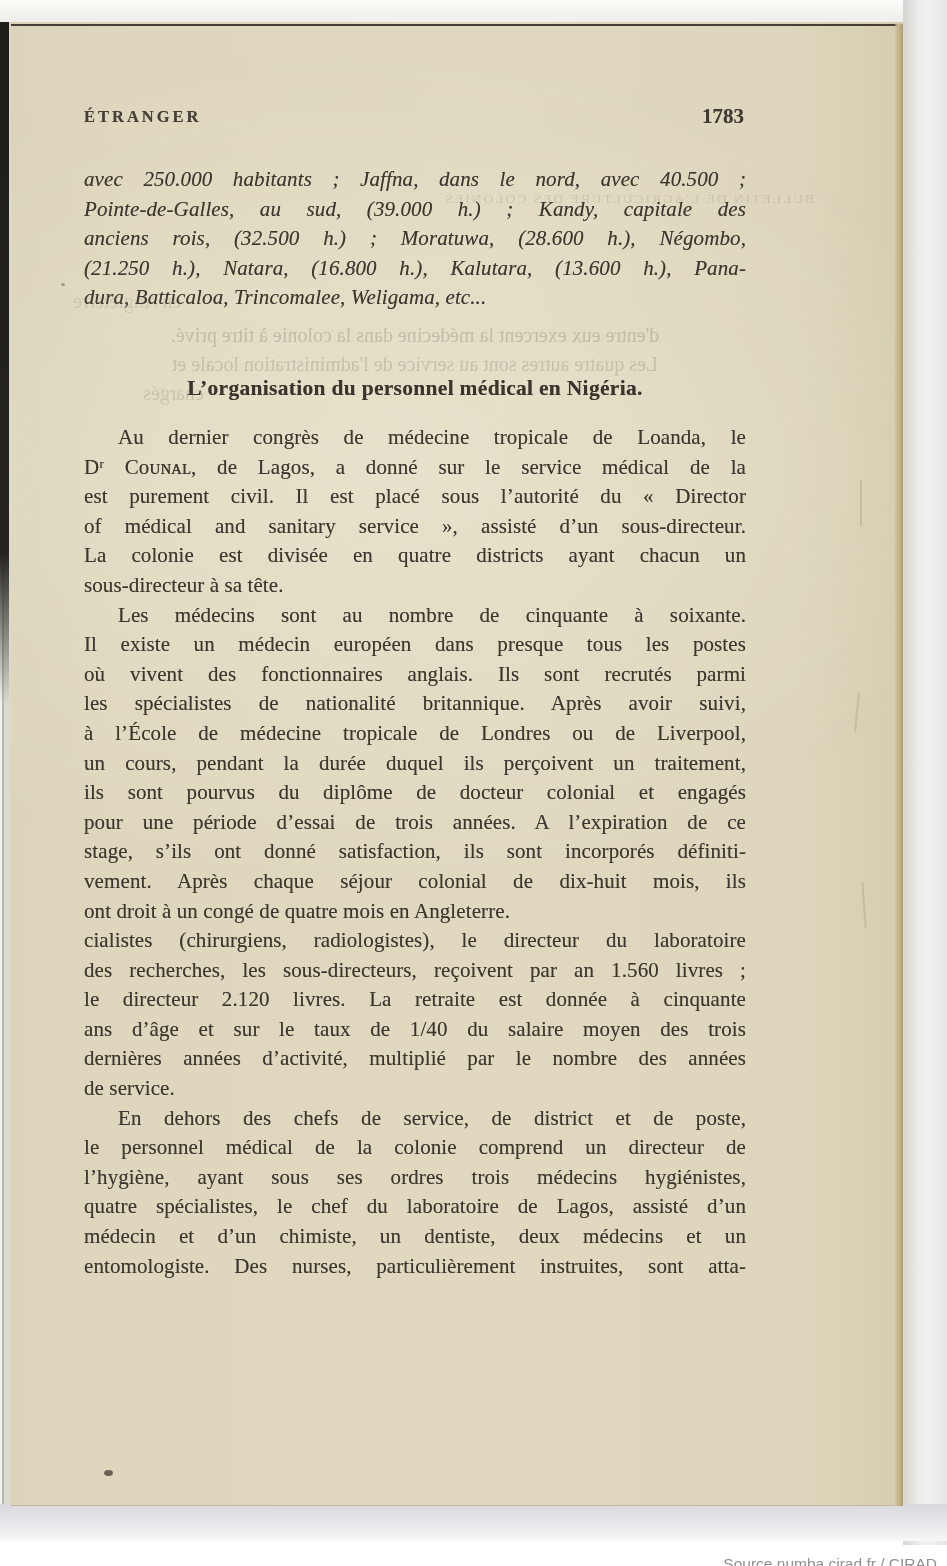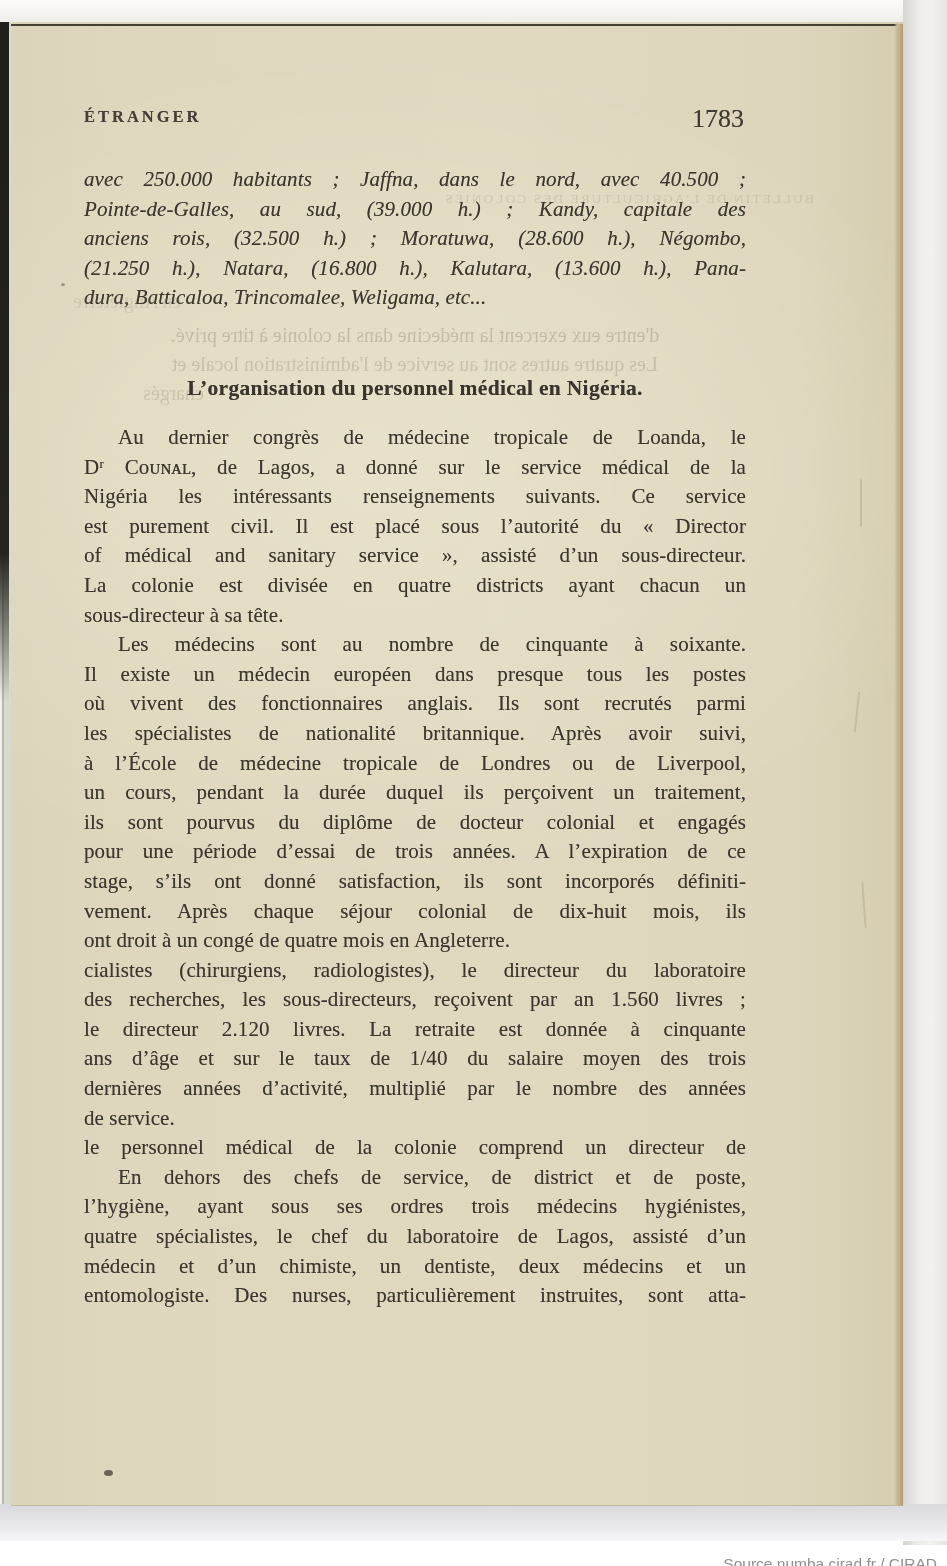--- a/index.html
+++ b/index.html
@@ -27,21 +27,21 @@
     border-top:2px solid #45403700;
     box-shadow:inset 0 2px 0 #463f34, inset 0 -1px 0 #c2b99d;}
   .page-right-edge{position:absolute;right:0;top:0;width:9px;height:100%;
     background:linear-gradient(90deg,rgba(205,187,148,0) 0%,#cbb992 35%,#c0ad83 70%,#ab9a73 100%);}
   
   .textblock{position:absolute;left:73px;width:662px;color:#3b362e;}
   .running-head{top:83px;height:26px;}
   .section-label{position:absolute;left:0;right:0;text-align:left;
     font-size:16.5px;font-weight:bold;letter-spacing:3px;color:#453f37;
     text-shadow:0 0 .5px rgba(69,63,55,.55);}
-  .folio{position:absolute;right:2px;top:-3px;font-size:26px;font-weight:normal;color:#3f3a32;
+  .folio{position:absolute;right:2px;top:-3px;font-size:21px;font-weight:bold;color:#3f3a32;
     text-shadow:0 0 .5px rgba(63,58,50,.55);}
   .para,.bodyflow{font-size:21px;letter-spacing:.1px;
     text-shadow:0 0 .6px rgba(59,54,46,.45);}
   .line{height:29.6px;line-height:29.6px;white-space:nowrap;
     text-align:justify;text-align-last:justify;}
   .line.no-just{text-align-last:left;}
   .line.indent{padding-left:34px;}
   .intro{top:141px;font-style:italic;}
   .article-heading{top:344px;text-align:center;font-size:21.5px;font-weight:bold;
     letter-spacing:.3px;color:#39342c;text-shadow:0 0 .6px rgba(57,52,44,.5);margin-top:8px;}
@@ -96,21 +96,20 @@
   <span class="bleed bleed-frag-a">en Angleterre</span>
   <div class="bleed bleed-b1">d'entre eux exercent la médecine dans la colonie à titre privé.</div>
   <div class="bleed bleed-b2">Les quatre autres sont au service de l'administration locale et</div>
   <div class="bleed bleed-b3">chargés</div>
 
   <div class="textblock article-heading">L’organisation du personnel médical en Nigéria.</div>
 
   <div class="textblock bodyflow bodytext">
       <div class="line indent">Au dernier congrès de médecine tropicale de Loanda, le</div>
       <div class="line">Dʳ Cᴏᴜɴᴀʟ, de Lagos, a donné sur le service médical de la</div>
-      <div class="line">Nigéria les intéressants renseignements suivants. Ce service</div>
       <div class="line">est purement civil. Il est placé sous l’autorité du « Director</div>
       <div class="line">of médical and sanitary service », assisté d’un sous-directeur.</div>
       <div class="line">La colonie est divisée en quatre districts ayant chacun un</div>
       <div class="line no-just">sous-directeur à sa tête.</div>
       <div class="line indent">Les médecins sont au nombre de cinquante à soixante.</div>
       <div class="line">Il existe un médecin européen dans presque tous les postes</div>
       <div class="line">où vivent des fonctionnaires anglais. Ils sont recrutés parmi</div>
       <div class="line">les spécialistes de nationalité britannique. Après avoir suivi,</div>
       <div class="line">à l’École de médecine tropicale de Londres ou de Liverpool,</div>
       <div class="line">un cours, pendant la durée duquel ils perçoivent un traitement,</div>
@@ -118,22 +117,22 @@
       <div class="line">pour une période d’essai de trois années. A l’expiration de ce</div>
       <div class="line">stage, s’ils ont donné satisfaction, ils sont incorporés définiti-</div>
       <div class="line">vement. Après chaque séjour colonial de dix-huit mois, ils</div>
       <div class="line no-just">ont droit à un congé de quatre mois en Angleterre.</div>
       <div class="line">cialistes (chirurgiens, radiologistes), le directeur du laboratoire</div>
       <div class="line">des recherches, les sous-directeurs, reçoivent par an 1.560 livres ;</div>
       <div class="line">le directeur 2.120 livres. La retraite est donnée à cinquante</div>
       <div class="line">ans d’âge et sur le taux de 1/40 du salaire moyen des trois</div>
       <div class="line">dernières années d’activité, multiplié par le nombre des années</div>
       <div class="line no-just">de service.</div>
+      <div class="line indent">En dehors des chefs de service, de district et de poste,</div>
       <div class="line">le personnel médical de la colonie comprend un directeur de</div>
-      <div class="line indent">En dehors des chefs de service, de district et de poste,</div>
       <div class="line">l’hygiène, ayant sous ses ordres trois médecins hygiénistes,</div>
       <div class="line">quatre spécialistes, le chef du laboratoire de Lagos, assisté d’un</div>
       <div class="line">médecin et d’un chimiste, un dentiste, deux médecins et un</div>
       <div class="line">entomologiste. Des nurses, particulièrement instruites, sont atta-</div>
     </div>
 
   <div class="speck speck-big"></div>
   <div class="speck speck-dot"></div>
   <div class="scratch scr1"></div>
   <div class="scratch scr2"></div>

